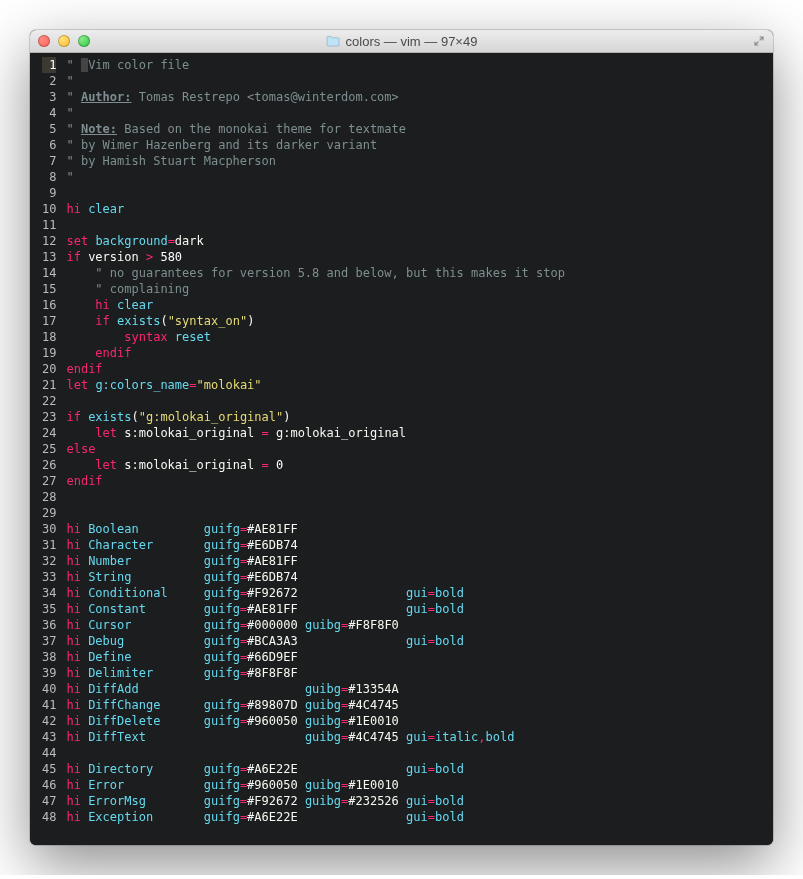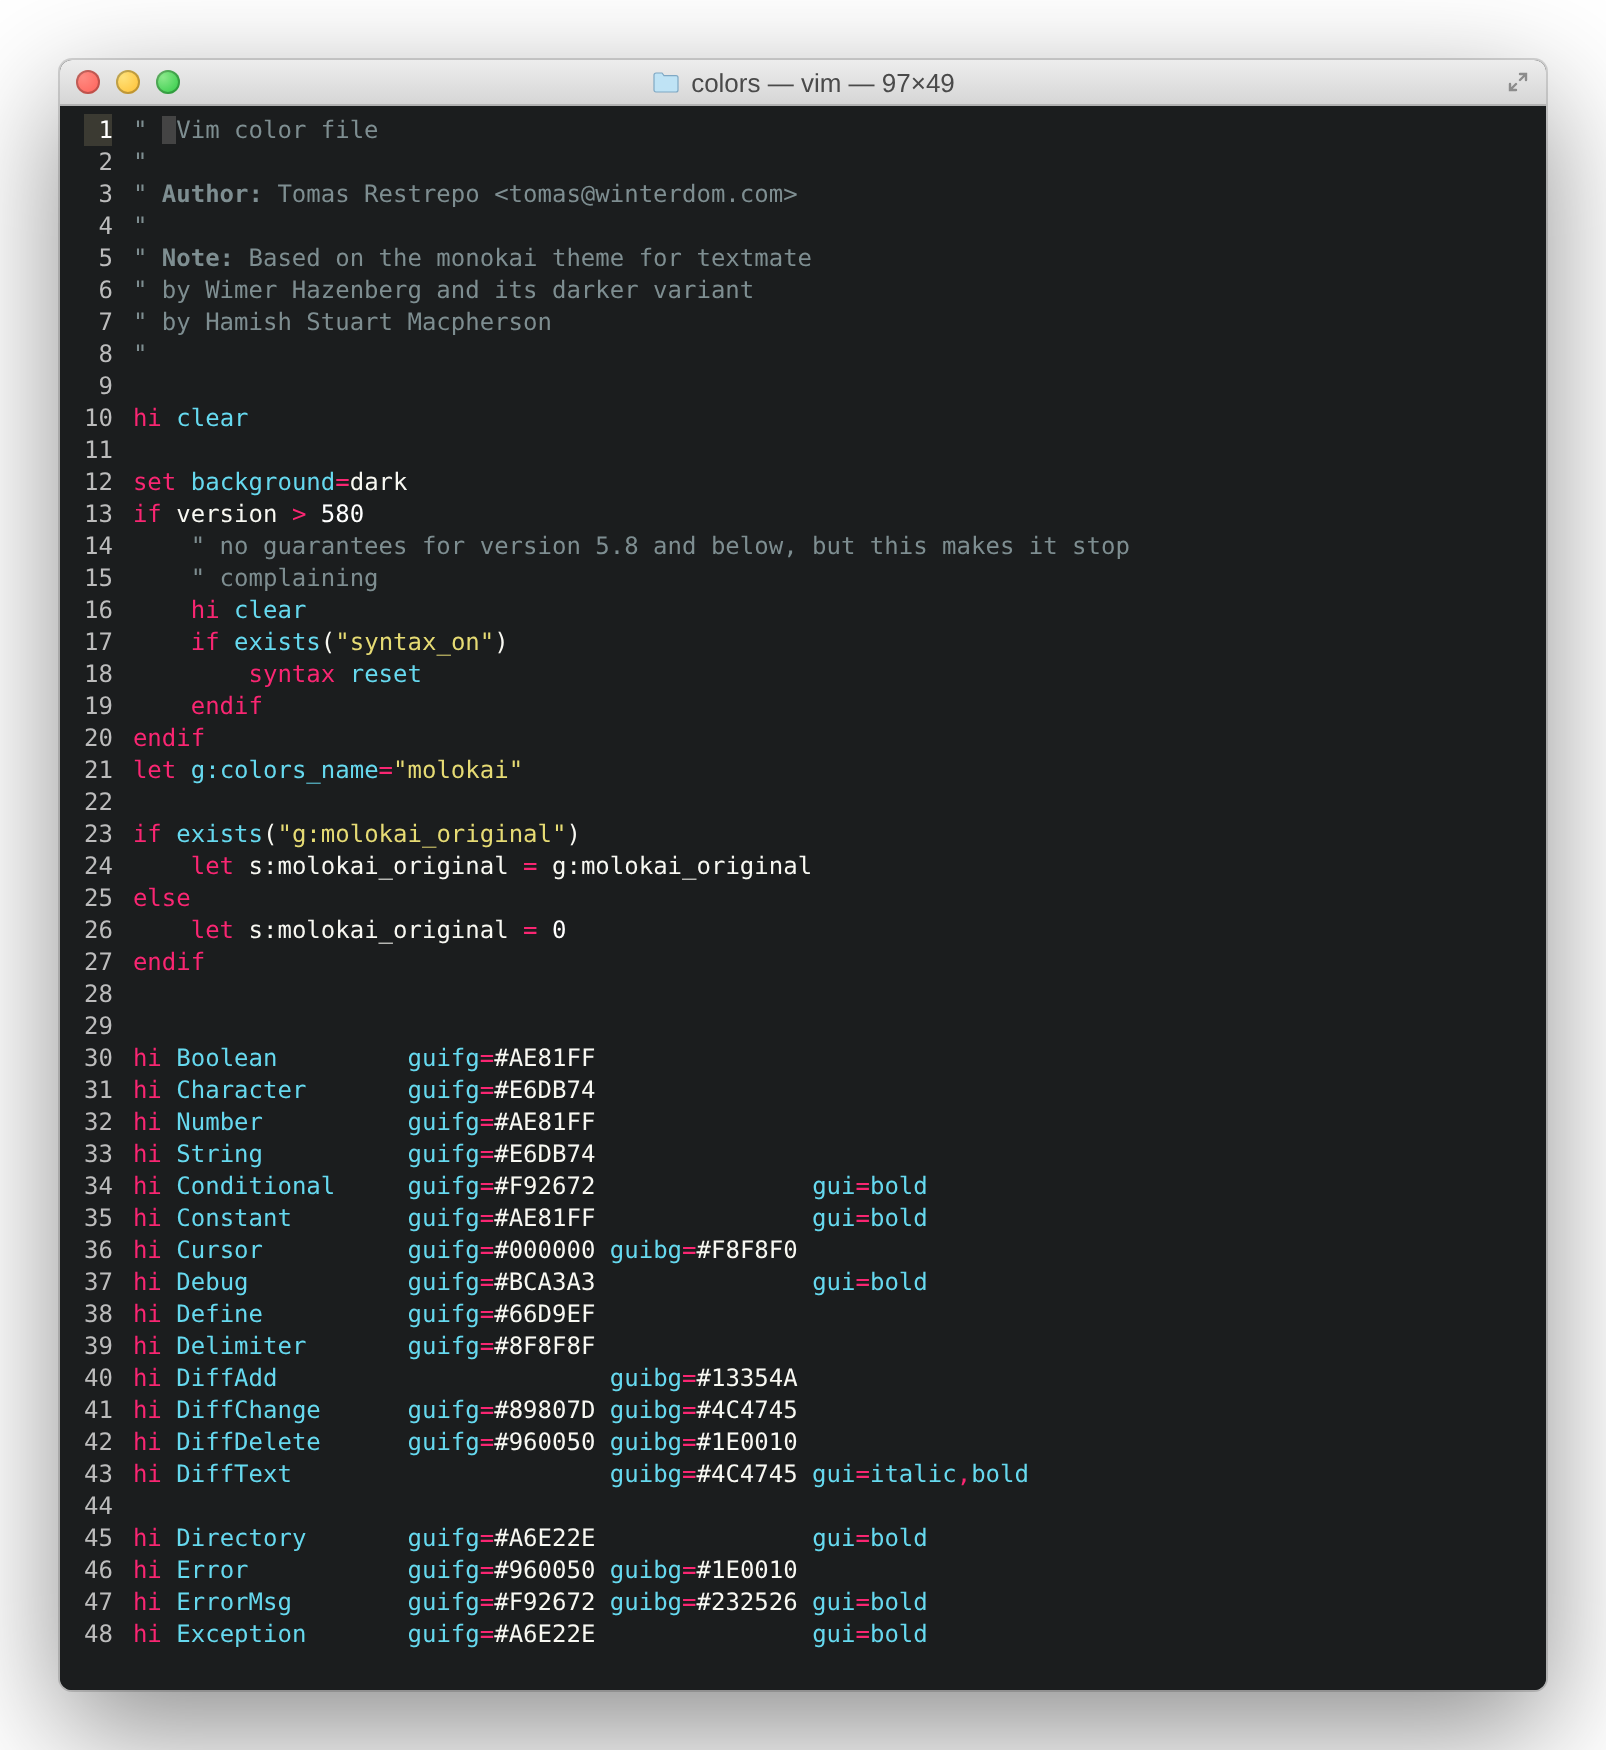--- a/index.html
+++ b/index.html
@@ -79,21 +79,21 @@
   .gutter .cur { color: #fff; background:#3b3a32; display:inline-block; width:100%; }
   .code {
     white-space: pre;
     flex: 1;
     padding-left: 4px;
   }
   .code .row { min-height:16px; }
   .cursorcol { background:#444; color:#1b1d1e; }
   
   .c   { color:#7e8e91; }   
-  .cb  { color:#7e8e91; font-weight:bold; } 
+  .cb  { color:#7e8e91; font-weight:bold;text-decoration:underline; } 
   .kw  { color:#f92672; }   
   .fn  { color:#66d9ef; }   
   .id  { color:#f8f8f2; }   
   .str { color:#e6db74; }   
   .num { color:#ffffff; }
 </style>
 </head>
 <body>
 
 <div class="window">

